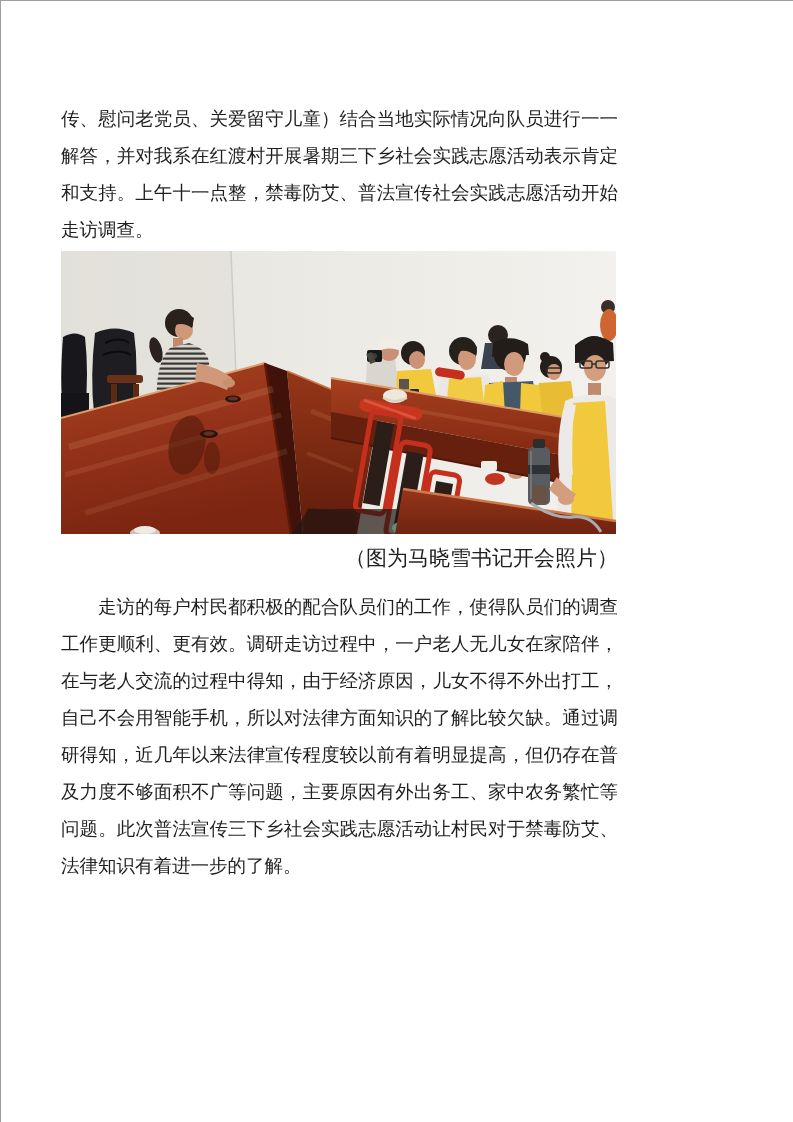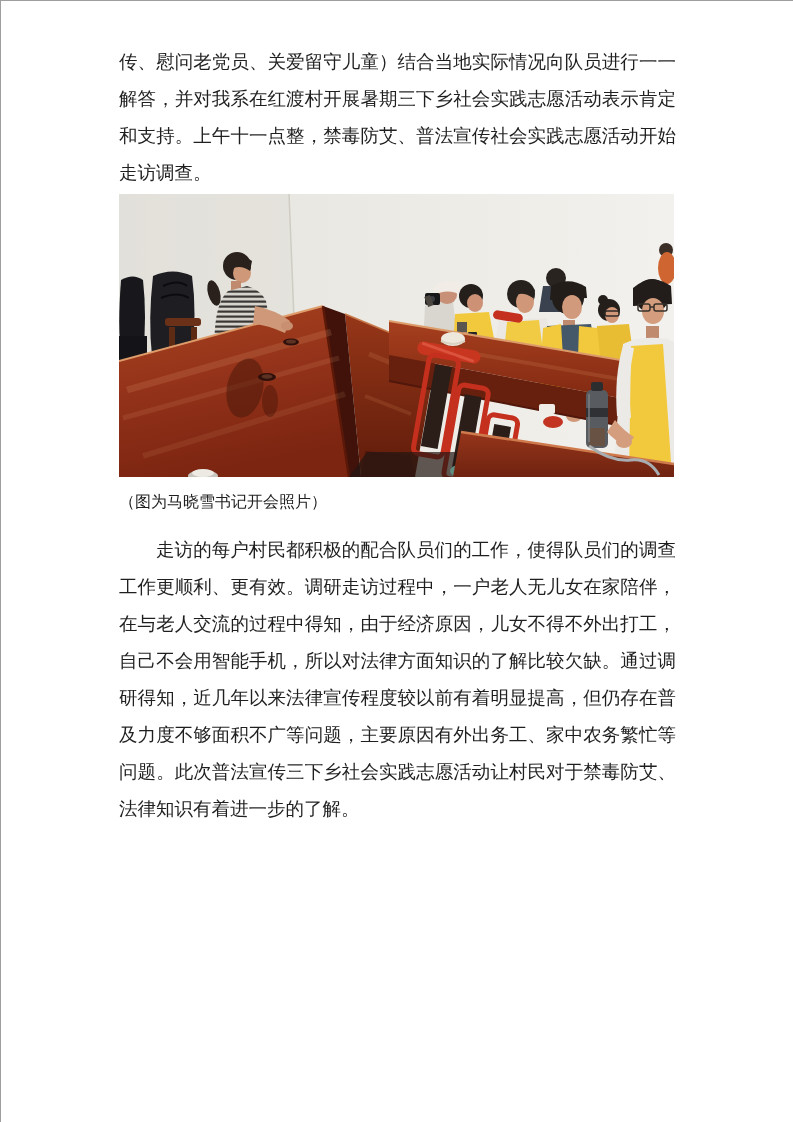--- a/index.html
+++ b/index.html
@@ -7,45 +7,45 @@
     width:793px;height:1122px;
     background:#ffffff;
     border-left:1px solid #9e9e9e;
     border-top:1px solid #9e9e9e;
     box-sizing:border-box;
     font-family:"Liberation Serif","DejaVu Serif",serif;
     color:#1f1f1f;
     overflow:hidden;
   }
   .content{
-    margin-left:118px;
+    margin-left:60px;
     width:557px;
-    padding-top:43px;
+    padding-top:100px;
   }
   .para{
     font-size:18.5px;
     line-height:37px;
     text-align:justify;
     text-justify:inter-character;
     word-break:break-all;
     margin:0;
   }
   .para.indent{ text-indent:37px; margin-top:12px;font-family:Liberation Serif, serif; }
   .photo-frame{
     width:555px;height:283px;
     margin-top:2px;
     position:relative;
     overflow:hidden;
     background:#eae8e3;
   }
   .photo-frame svg{display:block;width:555px;height:283px;}
   .caption{
-    font-size:16px;
+    font-size:21px;
     line-height:37px;
-    text-align:left;
+    text-align:right;
     margin-top:6px;
   }
 </style>
 </head>
 <body>
 
 <div class="content">
 
   <p class="para">传、慰问老党员、关爱留守儿童）结合当地实际情况向队员进行一一解答，并对我系在红渡村开展暑期三下乡社会实践志愿活动表示肯定和支持。上午十一点整，禁毒防艾、普法宣传社会实践志愿活动开始走访调查。</p>
 

